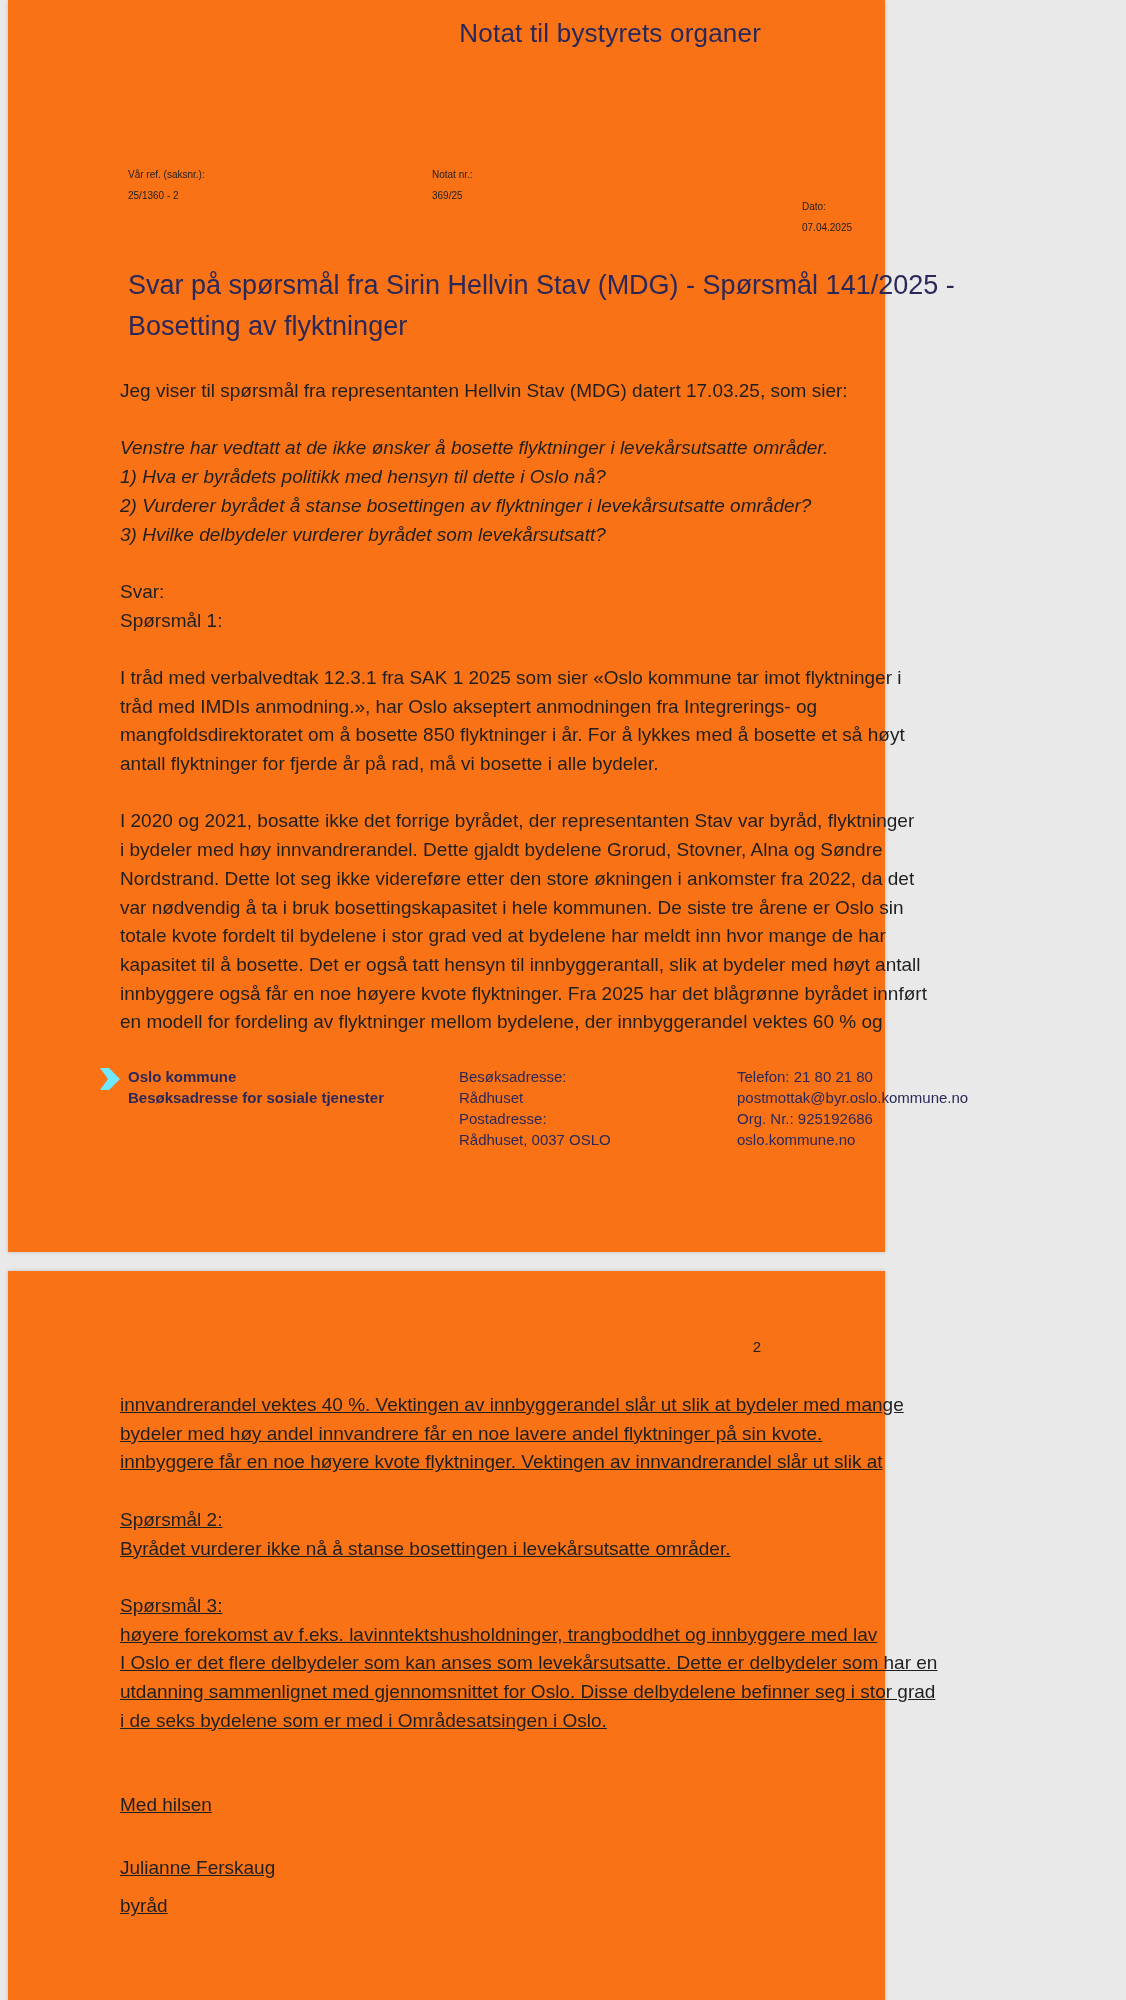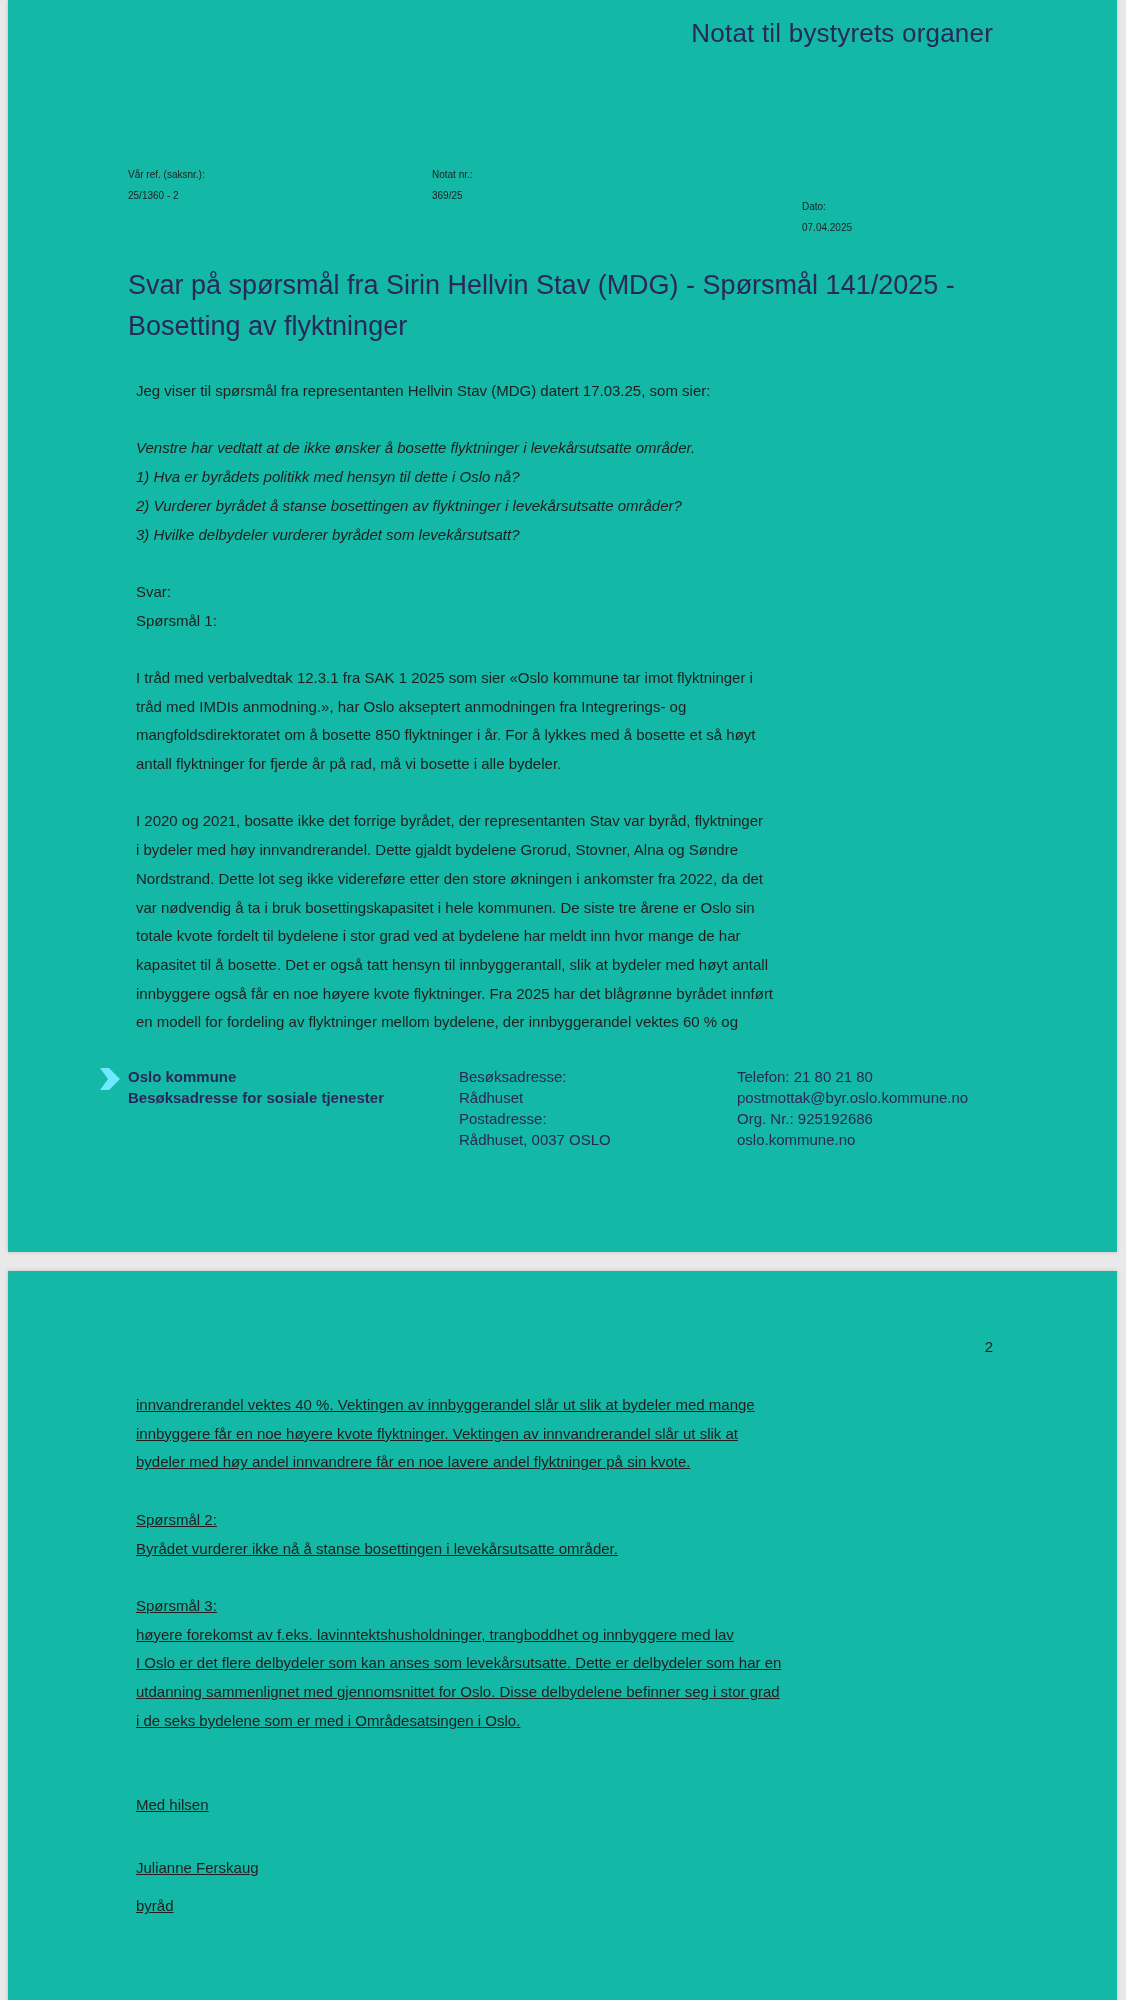--- a/index.html
+++ b/index.html
@@ -6,22 +6,22 @@
   html, body { width: 1126px; height: 2000px; overflow: hidden; }
   body {
     background: #e9e9e9;
     font-family: "Liberation Sans", "DejaVu Sans", sans-serif;
     color: #1f1f1f;
     position: relative;
   }
   .page {
     position: absolute;
     left: 8px;
-    width: 1109px;
-    background: #14b8a6;
+    width: 877px;
+    background: #f97316;
     box-shadow: 0 0 4px rgba(0,0,0,0.18);
   }
   #page1 { top: 0; height: 1252px; }
   #page2 { top: 1271px; height: 740px; }
 
   .doc-type {
     position: absolute;
     right: 124px;
     top: 18px;
     font-size: 26px;
@@ -43,23 +43,23 @@
     position: absolute;
     left: 120px;
     top: 265px;
     width: 900px;
     font-size: 27px;
     line-height: 41px;
     color: #2a2859;
   }
   .body-text {
     position: absolute;
-    left: 128px;
+    left: 112px;
     width: 880px;
-    font-size: 15px;
+    font-size: 19px;
     line-height: 28.7px;
     color: #1f1f1f;
   }
   .body-text p { margin: 0; }
   .italic { font-style: italic; }
   .gap { height: 28.7px; }
 
   .footer {
     position: absolute;
     top: 1066px;
@@ -170,22 +170,22 @@
     </div>
   </div>
 </div>
 
 <div class="page" id="page2">
   <div class="page-num">2</div>
 
   <div class="body-text" style="top: 120px; text-decoration: underline;">
     <div>
       <p>innvandrerandel vektes 40 %. Vektingen av innbyggerandel slår ut slik at bydeler med mange</p>
+      <p>bydeler med høy andel innvandrere får en noe lavere andel flyktninger på sin kvote.</p>
       <p>innbyggere får en noe høyere kvote flyktninger. Vektingen av innvandrerandel slår ut slik at</p>
-      <p>bydeler med høy andel innvandrere får en noe lavere andel flyktninger på sin kvote.</p>
     </div>
     <div class="gap"></div>
     <p>Spørsmål 2:</p>
     <p>Byrådet vurderer ikke nå å stanse bosettingen i levekårsutsatte områder.</p>
     <div class="gap"></div>
     <p>Spørsmål 3:</p>
     <div>
       <p>høyere forekomst av f.eks. lavinntektshusholdninger, trangboddhet og innbyggere med lav</p>
       <p>I Oslo er det flere delbydeler som kan anses som levekårsutsatte. Dette er delbydeler som har en</p>
       <p>utdanning sammenlignet med gjennomsnittet for Oslo. Disse delbydelene befinner seg i stor grad</p>

